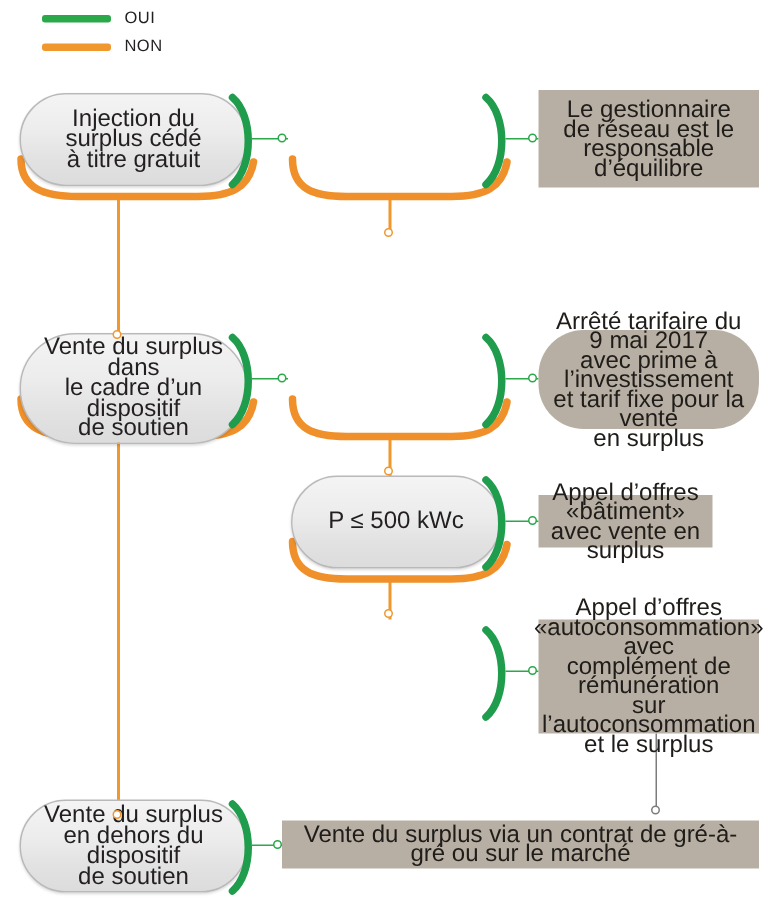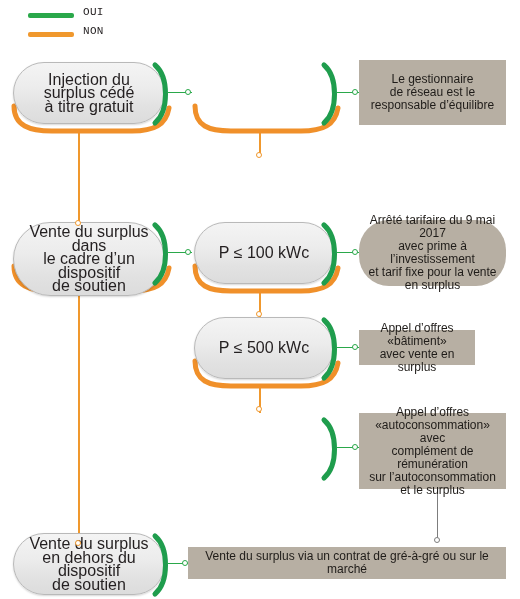--- a/index.html
+++ b/index.html
@@ -19,23 +19,22 @@
     position: absolute;
     left: 0; top: 0;
     width: 520px;
     height: 599px;
   }
 
   
   .legend-row {
     position: absolute;
     display: flex;
-    align-items: flex-end;
+    align-items: center;
     gap: 9px;
-    font-family: Liberation Mono, monospace;
   }
   .legend-swatch {
     display: block;
     width: 46px;
     height: 5px;
     border-radius: 2px;
   }
   .legend-label {
     font-size: 11px;
     letter-spacing: 0.3px;
@@ -83,21 +82,21 @@
     position: absolute;
     box-sizing: border-box;
     background: #b7afa3;
     display: flex;
     align-items: center;
     justify-content: center;
     text-align: center;
     z-index: 5;
   }
   .infobox-text {
-    font-size: 12px;
+    font-size: 16px;
     line-height: 13px;
     color: #1f1c19;
     padding: 4px 7px;
     white-space: pre-line;
   }
 
   
   .conn {
     position: absolute;
     z-index: 3;
@@ -189,23 +188,20 @@
   <svg class="arc-green" style="left:146px; top:218px;" width="30" height="72" viewBox="0 0 30 72">
     <path d="M9 7 C 23 19, 23 53, 9 65" fill="none" stroke="#1f9d4d" stroke-width="5" stroke-linecap="round"></path>
   </svg>
   <svg class="arc-orange" style="left:8px; top:252px;" width="168" height="44" viewBox="0 0 168 44">
     <path d="M6 14 C 6 34, 22 39, 44 39 L 124 39 C 146 39, 158 33, 161 16" fill="none" stroke="#f0902a" stroke-width="5" stroke-linecap="round"></path>
   </svg>
 
   <div class="conn conn-h-green" style="left:168px; top:252px; width:24px;"></div>
   <div class="dot dot-green" style="left:185px; top:249px;"></div>
 
-  <div class="pill" style="left:194px; top:222px; width:140px; height:62px;">
-    <span class="pill-text">P ≤ 100 kWc</span>
-  </div>
   <svg class="arc-green" style="left:315px; top:218px;" width="30" height="72" viewBox="0 0 30 72">
     <path d="M9 7 C 23 19, 23 53, 9 65" fill="none" stroke="#1f9d4d" stroke-width="5" stroke-linecap="round"></path>
   </svg>
   <svg class="arc-orange" style="left:189px; top:252px;" width="156" height="44" viewBox="0 0 156 44">
     <path d="M6 14 C 6 34, 20 39, 42 39 L 112 39 C 134 39, 146 33, 149 16" fill="none" stroke="#f0902a" stroke-width="5" stroke-linecap="round"></path>
   </svg>
 
   <div class="conn conn-h-green" style="left:337px; top:252px; width:22px;"></div>
   <div class="dot dot-green" style="left:352px; top:249px;"></div>
 

